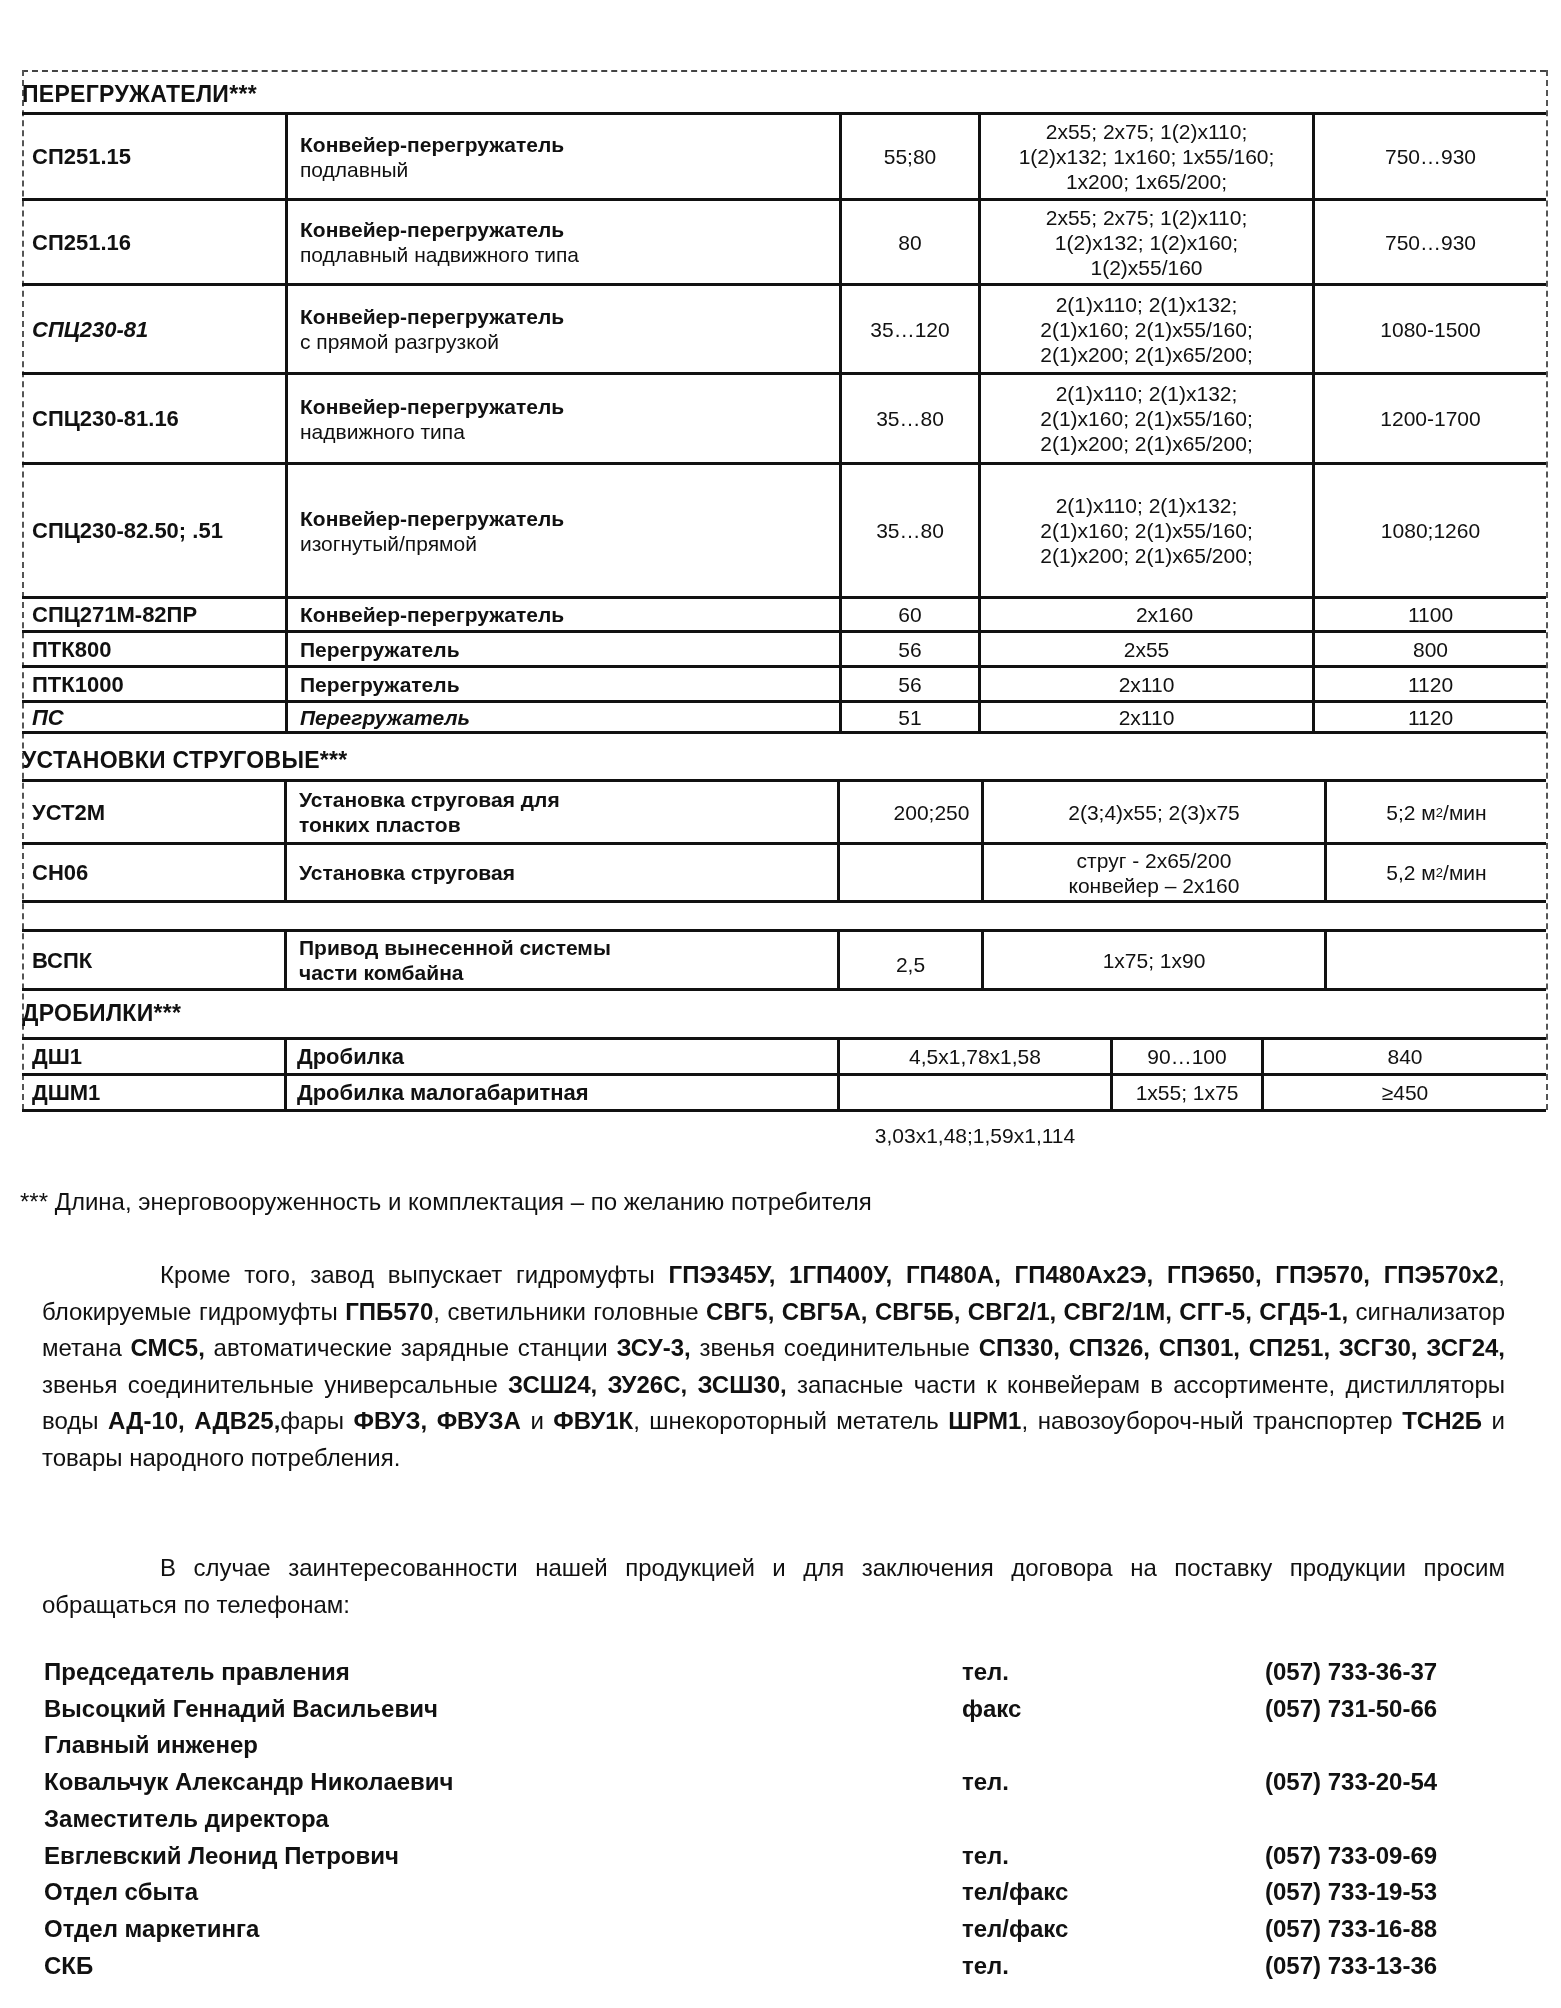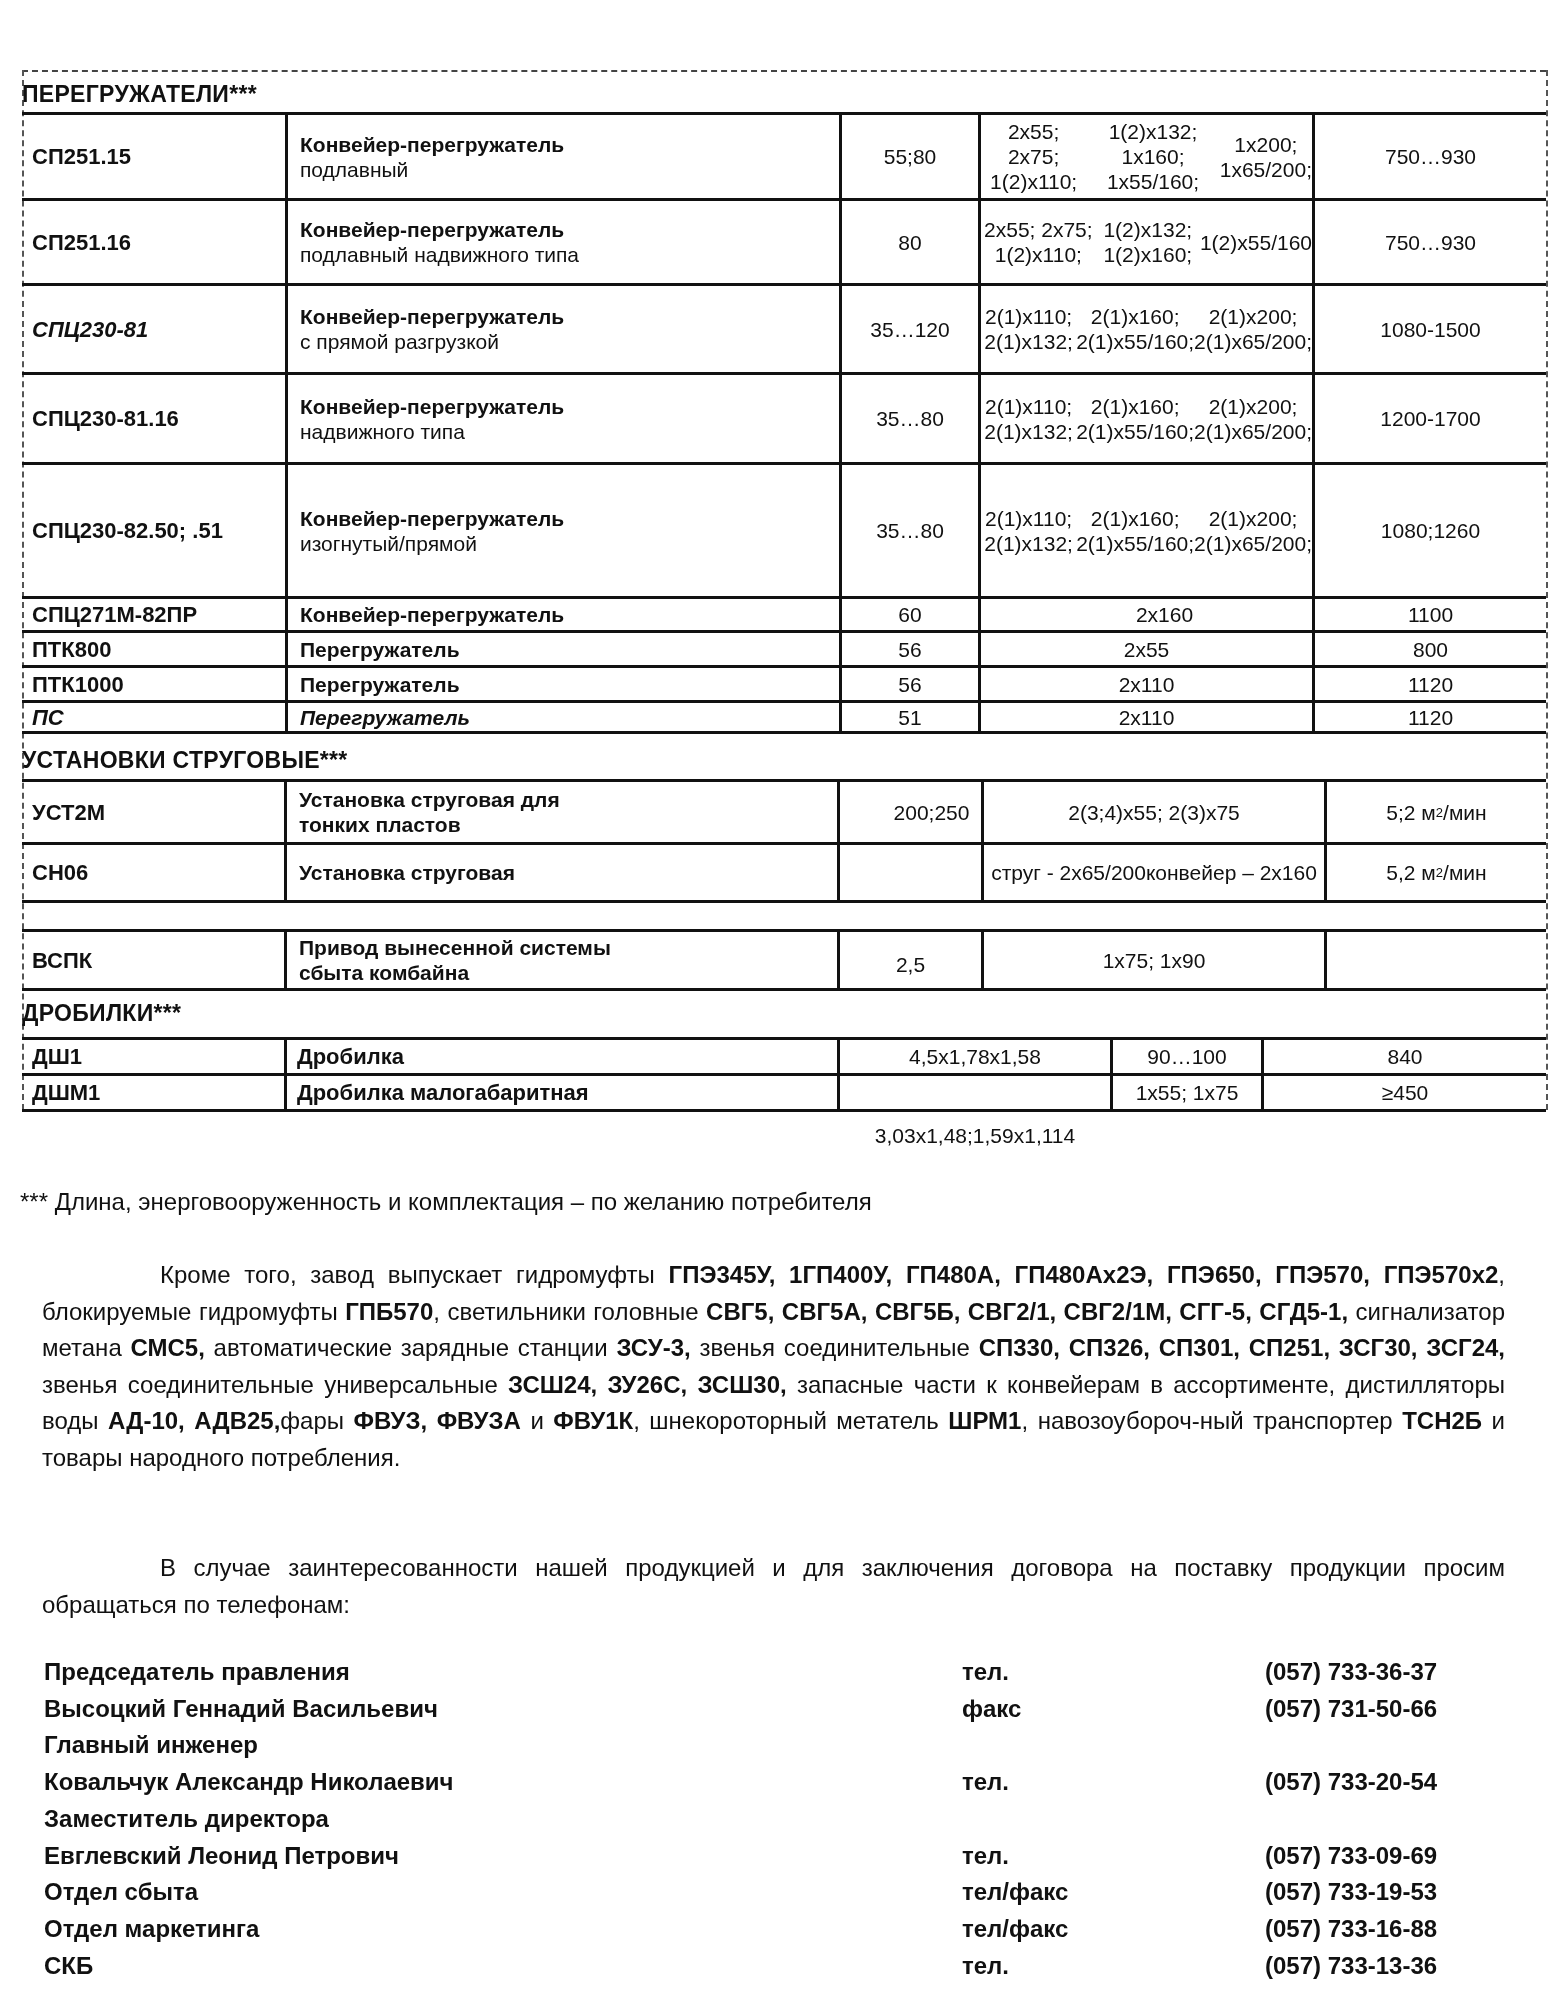--- a/index.html
+++ b/index.html
@@ -10,21 +10,21 @@
   .dash { position:absolute; height:0; border-top:2px dashed #444; }
   .vdash { position:absolute; width:0; border-left:2px dashed #555; }
   .cell { position:absolute; display:flex; align-items:center; box-sizing:border-box; font-size:21px; line-height:25px; }
   .center { justify-content:center; text-align:center; }
   .code { font-weight:bold; font-size:22px; padding-left:10px; }
   .desc { padding-left:12px; flex-direction:column; align-items:flex-start; justify-content:center; }
   .desc .l1 { font-weight:bold; }
   .desc.allbold span { font-weight:bold; }
   .italic { font-style:italic; }
   .sec { position:absolute; font-weight:bold; font-size:23px; text-align:left; letter-spacing:0.3px; }
-  .multi { }
+  .multi { flex-direction:column; }
   .para { position:absolute; left:42px; width:1463px; font-size:24px; line-height:36.5px; text-align:justify; text-indent:118px; }
   .para b { font-weight:bold; }
   .foot { position:absolute; left:20px; top:1188px; font-size:24px; }
   .contact { position:absolute; font-weight:bold; font-size:24px; }
 </style>
 </head>
 <body>
 
 <div id="product-table">
 
@@ -243,21 +243,21 @@
       <div class="hline" style="left:22px; top:929px; width:1524px;"></div>
       <div class="hline" style="left:22px; top:988px; width:1524px;"></div>
       <div class="vline" style="left:284px; top:929px; height:62px;"></div>
       <div class="vline" style="left:837px; top:929px; height:62px;"></div>
       <div class="vline" style="left:1324px; top:929px; height:62px;"></div>
       <div class="vline" style="left:981px; top:929px; height:62px;"></div>
       <div>
         <div class="cell code" style="left:22px; top:932px; width:262px; height:56px;">ВСПК</div>
         <div class="cell desc allbold" style="left:287px; top:932px; width:550px; height:56px;">
           <span>Привод вынесенной системы</span>
-          <span>сбыта комбайна</span>
+          <span>части комбайна</span>
         </div>
         <div class="cell center" style="left:840px; top:932px; width:141px; height:64px;">2,5</div>
         <div class="cell center" style="left:984px; top:932px; width:340px; height:56px;">1х75; 1х90</div>
         <div class="cell center" style="left:1327px; top:932px; width:219px; height:56px;"></div>
       </div>
       <div class="hline" style="left:22px; top:1037px; width:1524px;"></div>
       <div class="hline" style="left:22px; top:1073px; width:1524px;"></div>
       <div class="hline" style="left:22px; top:1109px; width:1524px;"></div>
       <div class="vline" style="left:284px; top:1037px; height:39px;"></div>
       <div class="vline" style="left:837px; top:1037px; height:39px;"></div>

